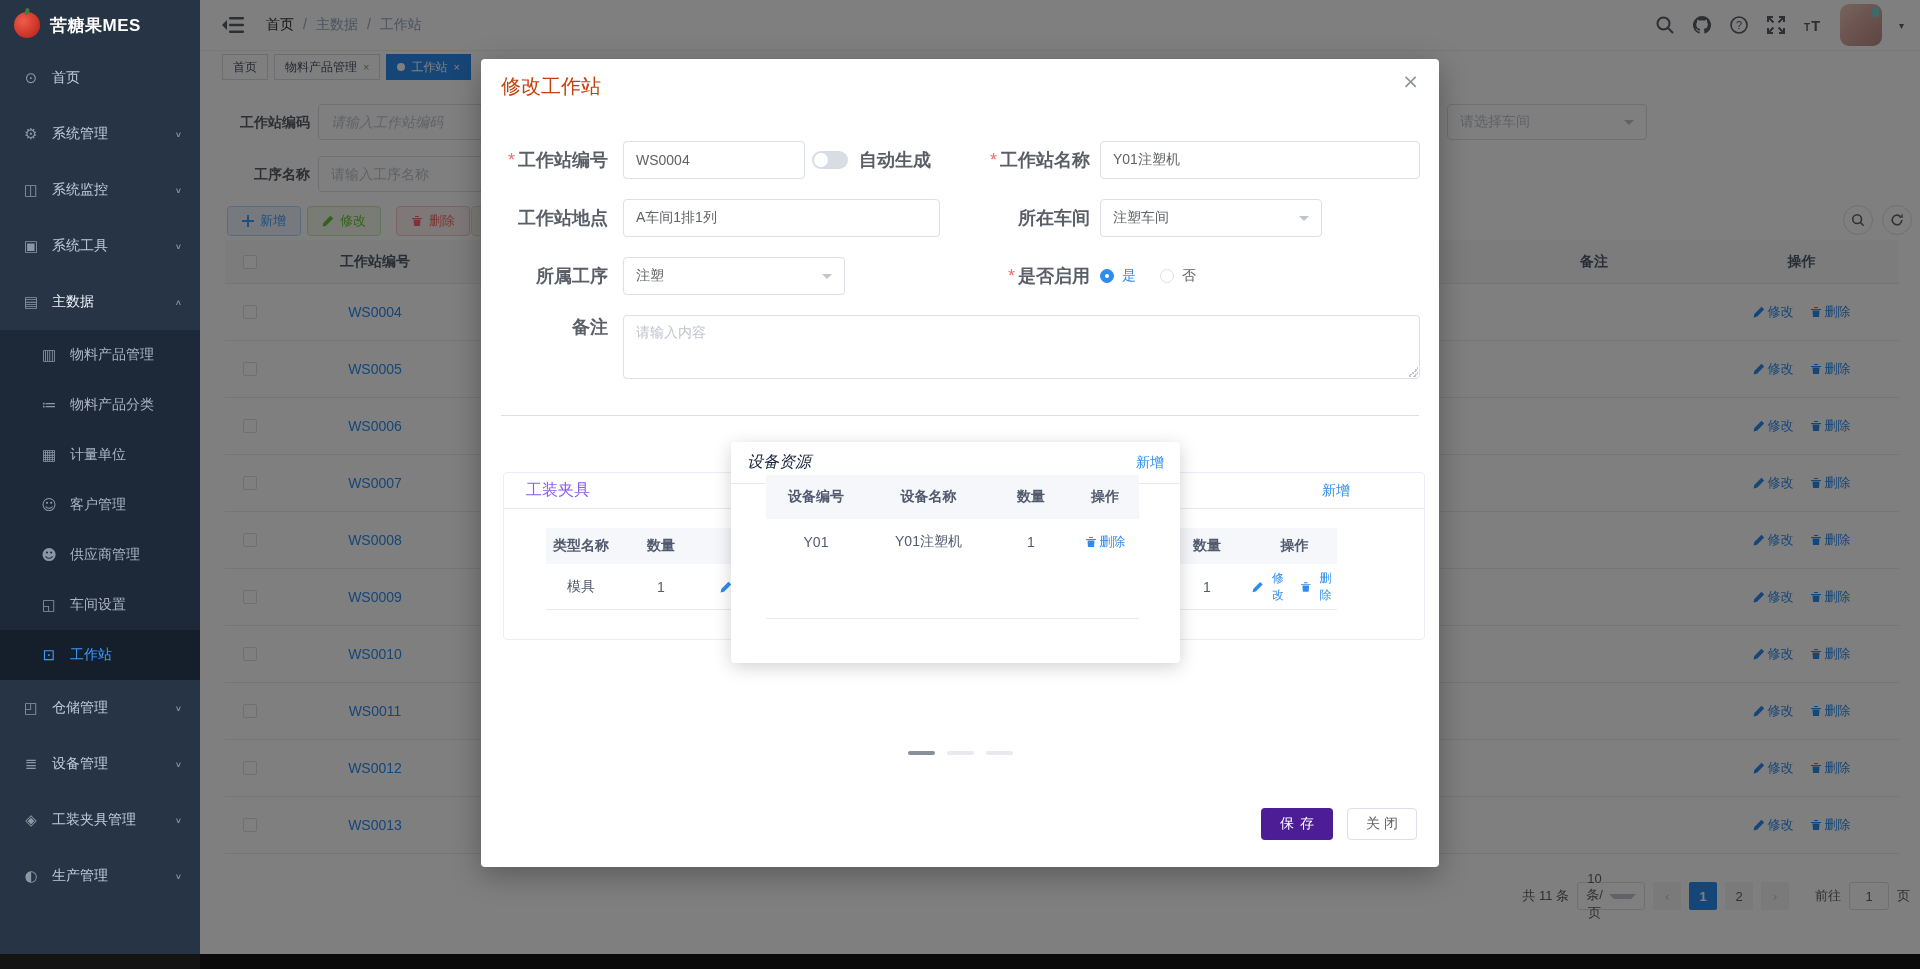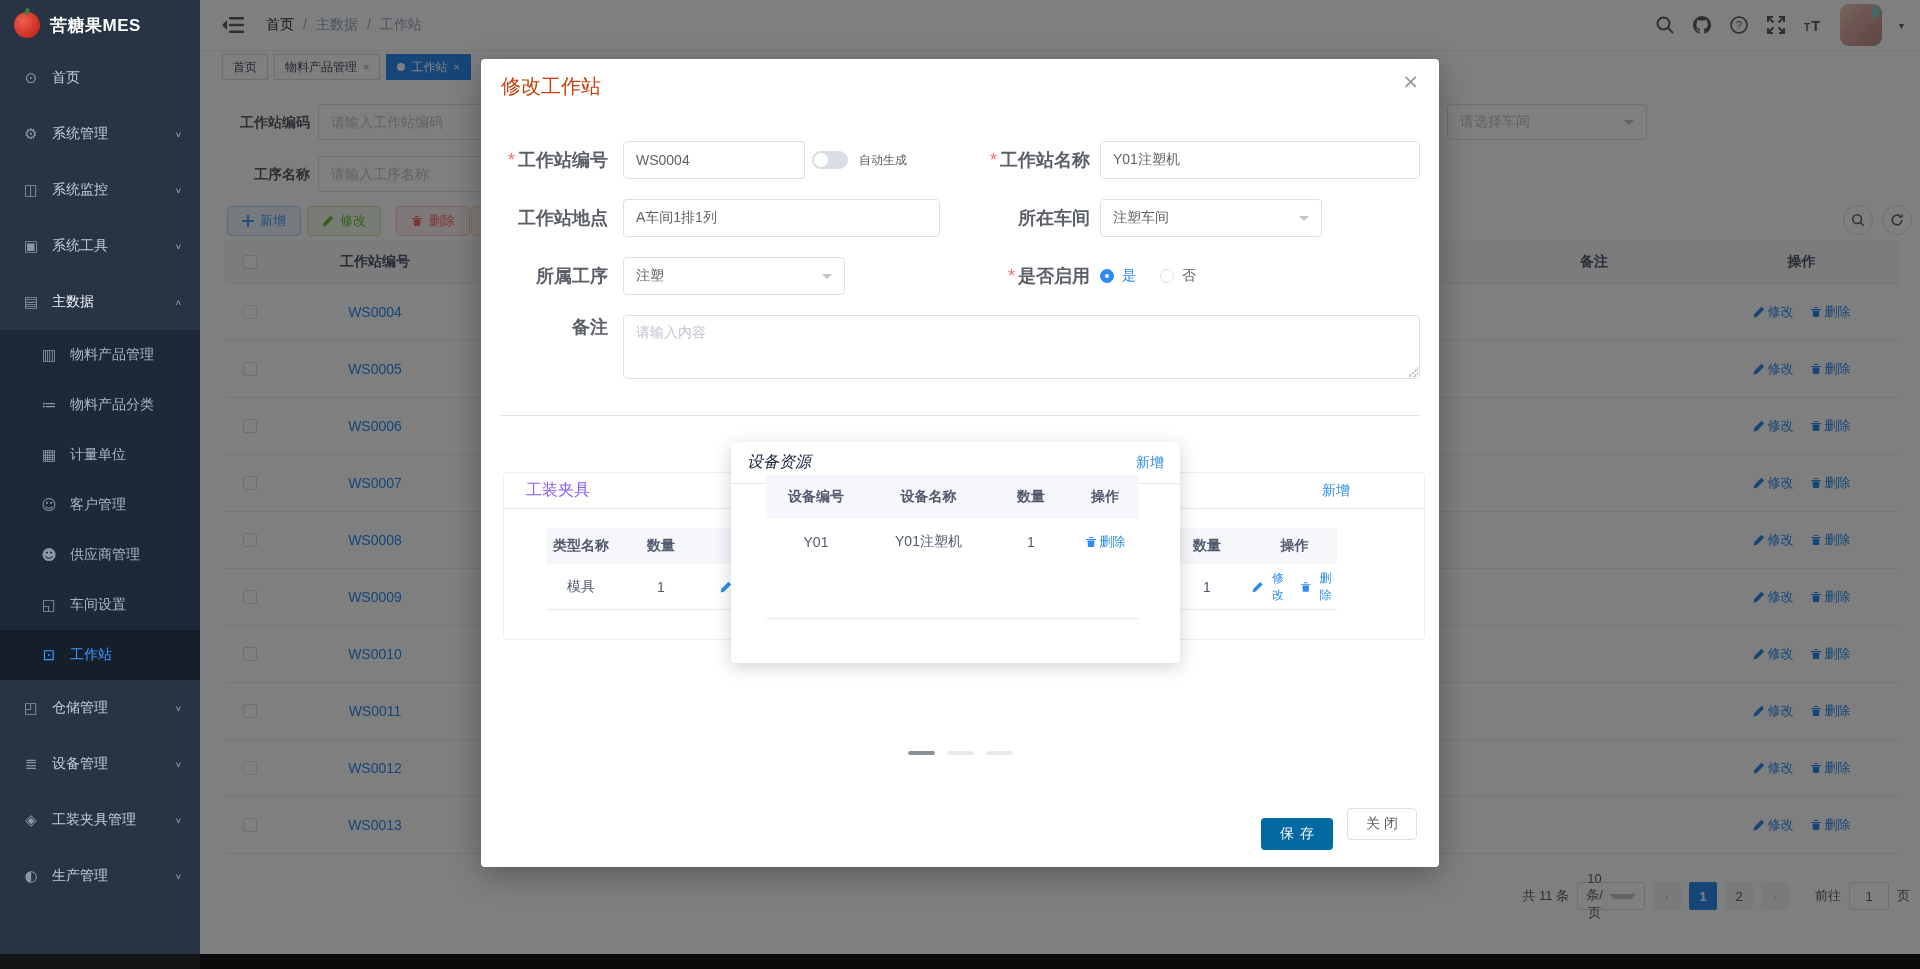--- a/index.html
+++ b/index.html
@@ -118,21 +118,21 @@
     text-align:right; }
   .dlabel .req { color:#f56c6c; margin-right:3px; font-weight:normal; }
   .dinput { position:absolute; height:38px; border:1px solid #dcdfe6; border-radius:4px;
     font-size:14px; color:#606266; padding:0 12px; outline:none; background:#fff; }
   .dselect { position:absolute; height:38px; border:1px solid #dcdfe6; border-radius:4px;
     font-size:14px; color:#606266; padding:0 12px; display:flex; align-items:center; cursor:pointer; background:#fff; }
   .dselect .sel-caret { margin-left:auto; }
   .toggle { position:absolute; width:36px; height:18px; border-radius:9px; background:#d8dce5; cursor:pointer; }
   .toggle::after { content:""; position:absolute; left:2px; top:2px; width:14px; height:14px;
     border-radius:50%; background:#fff; }
-  .toggle-label { position:absolute; font-size:12px; color:#5a5e66; line-height:38px; font-weight:normal; }
+  .toggle-label { position:absolute; font-size:18px; color:#5a5e66; line-height:38px; font-weight:bold; }
   .radio-group { position:absolute; display:flex; align-items:center; gap:24px; height:38px; }
   .radio { display:flex; align-items:center; gap:8px; font-size:14px; color:#606266; cursor:pointer; }
   .radio .rdot { width:14px; height:14px; border-radius:50%; border:1px solid #dcdfe6; background:#fff; position:relative; }
   .radio.checked { color:#2d8cf0; }
   .radio.checked .rdot { background:#2d8cf0; border-color:#2d8cf0; }
   .radio.checked .rdot::after { content:""; position:absolute; left:4px; top:4px; width:4px; height:4px;
     border-radius:50%; background:#fff; }
   .dtextarea { position:absolute; border:1px solid #dcdfe6; border-radius:4px; font-size:14px;
     color:#606266; padding:8px 12px; resize:none; outline:none;
     font-family:"Liberation Sans","DejaVu Sans",sans-serif; }
@@ -170,21 +170,21 @@
   .pt-cell { text-align:center; }
   .pt-divider { position:absolute; left:35px; top:176px; width:373px; border-top:1px solid #e8eaec; }
 
   .carousel { position:absolute; left:0; top:692px; width:958px; display:flex; justify-content:center; gap:12px; }
   .carousel .dash { width:27px; height:4px; border-radius:2px; background:#e8eaed; cursor:pointer; }
   .carousel .dash.on { background:#8a9099; }
 
   .dlg-footer { position:absolute; right:22px; top:749px; display:flex; gap:14px; }
   .btn { height:32px; border-radius:4px; font-size:14px; padding:0 18px; display:flex;
     align-items:center; justify-content:center; cursor:pointer; border:1px solid transparent; }
-  .btn.save { background:#0369a1; color:#fff;margin-top:10px; }
+  .btn.save { background:#4c1d95; color:#fff; }
   .btn.plain { background:#fff; border-color:#dcdfe6; color:#606266; letter-spacing:4px; padding-right:14px; }
 </style>
 </head>
 <body>
 
 <div class="stage">
 
   <aside class="sidebar">
     <div class="logo-row">
       <span class="logo-mark"></span>
@@ -340,21 +340,21 @@
           <span class="tag-x">×</span>
         </span>
         <span class="tag active">
           <span class="tag-dot"></span>
           <span>工作站</span>
           <span class="tag-x">×</span>
         </span>
       </div>
 
     <span class="flabel" style="left:30px;top:104px;">工作站编码</span>
-    <input class="finput" style="left: 118px; top: 104px; width: 196px;" placeholder="请输入工作站编码">
+    <input class="finput" style="left: 118px; top: 104px; width: 196px; font-style: italic;" placeholder="请输入工作站编码">
     <div class="fselect" style="left:1247px;top:104px;width:200px;">
       <span>请选择车间</span>
       <span class="sel-caret"></span>
     </div>
     <span class="flabel" style="left:30px;top:156px;">工序名称</span>
     <input class="finput" style="left: 118px; top: 156px; width: 196px;" placeholder="请输入工序名称">
 
     <button class="tbtn primary" style="left:27px;top:206px;">
       <svg viewBox="0 0 12 12">
           <path d="M5 0h2v5h5v2H7v5H5V7H0V5h5z" fill="#409eff"></path>

